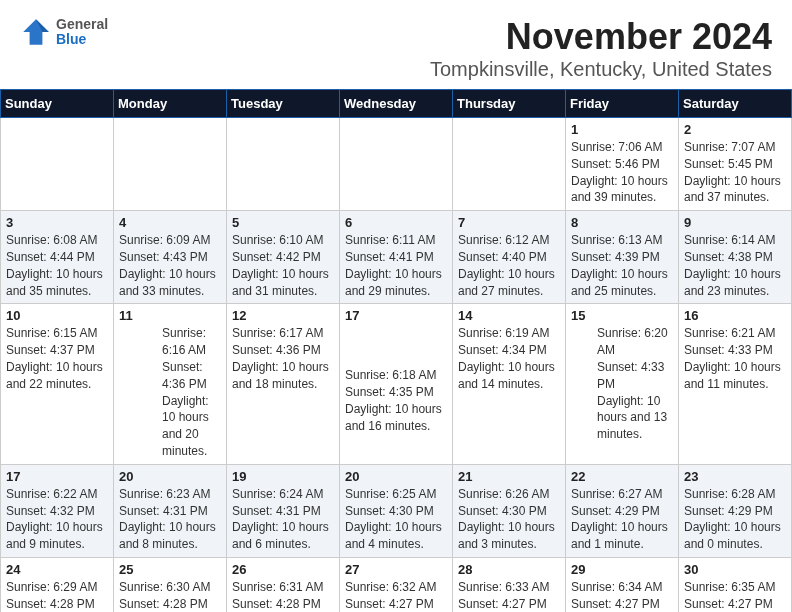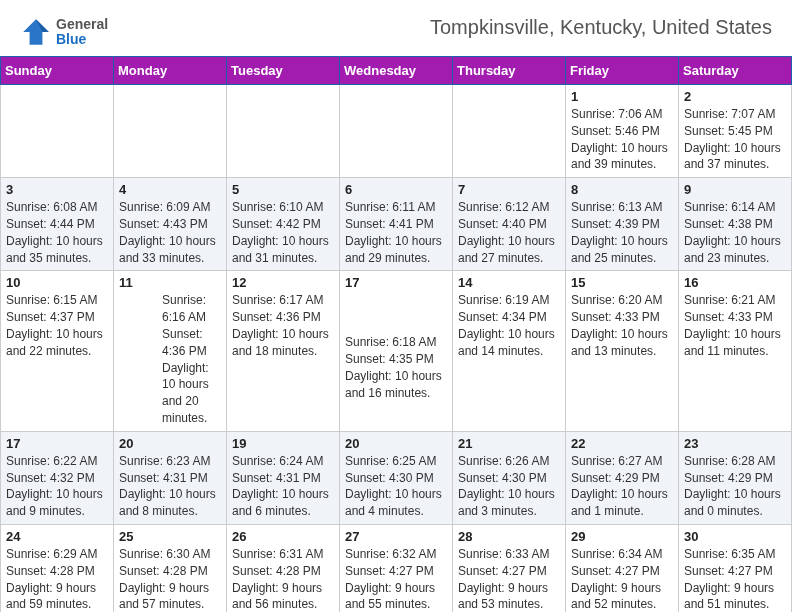--- a/index.html
+++ b/index.html
@@ -42,21 +42,21 @@
     .location-title {
       font-size: 20px;
       color: #555;
     }
     .calendar {
       width: 100%;
       border-collapse: collapse;
       table-layout: fixed;
     }
     .calendar thead th {
-      background: #a21caf;
+      background: #0f172a;
       color: #fff;
       font-size: 13px;
       padding: 6px 4px;
       text-align: left;
       border: 1px solid #1a5fa8;
     }
     .calendar tbody td {
       border: 1px solid #ccc;
       vertical-align: top;
       padding: 4px 5px;
@@ -94,20 +94,21 @@
     <svg class="logo-icon" viewBox="0 0 40 40">
       <polygon points="20,4 36,20 28,20 28,36 12,36 12,20 4,20" fill="#2a75c7"></polygon>
       <polygon points="20,4 36,20 28,20" fill="#1a5fa8"></polygon>
     </svg>
     <div class="logo-text">
       <span class="logo-general">General</span><br>
       <span class="logo-blue">Blue</span>
     </div>
   </div>
   <div class="title-block">
+    <div class="month-title">November 2024</div>
     <div class="location-title">Tompkinsville, Kentucky, United States</div>
   </div>
 </div>
 
 <table class="calendar">
   <thead>
     <tr>
     <th>Sunday</th>
         <th>Monday</th>
         <th>Tuesday</th>
@@ -207,21 +208,21 @@
 Daylight: 10 hours and 16 minutes.</div>
         </td>
         <td>
           <span class="day-number">14</span>
           <div class="cell-text" style="white-space: pre-line;">Sunrise: 6:19 AM
 Sunset: 4:34 PM
 Daylight: 10 hours and 14 minutes.</div>
         </td>
         <td>
           <span class="day-number">15</span>
-          <div class="cell-text" style="white-space: pre-line;">Sunrise: 6:20 AM
+          <div class="cell-text" style="white-space: pre-line; margin-left: 26px;">Sunrise: 6:20 AM
 Sunset: 4:33 PM
 Daylight: 10 hours and 13 minutes.</div>
         </td>
         <td>
           <span class="day-number">16</span>
           <div class="cell-text" style="white-space: pre-line;">Sunrise: 6:21 AM
 Sunset: 4:33 PM
 Daylight: 10 hours and 11 minutes.</div>
         </td>
       </tr>

